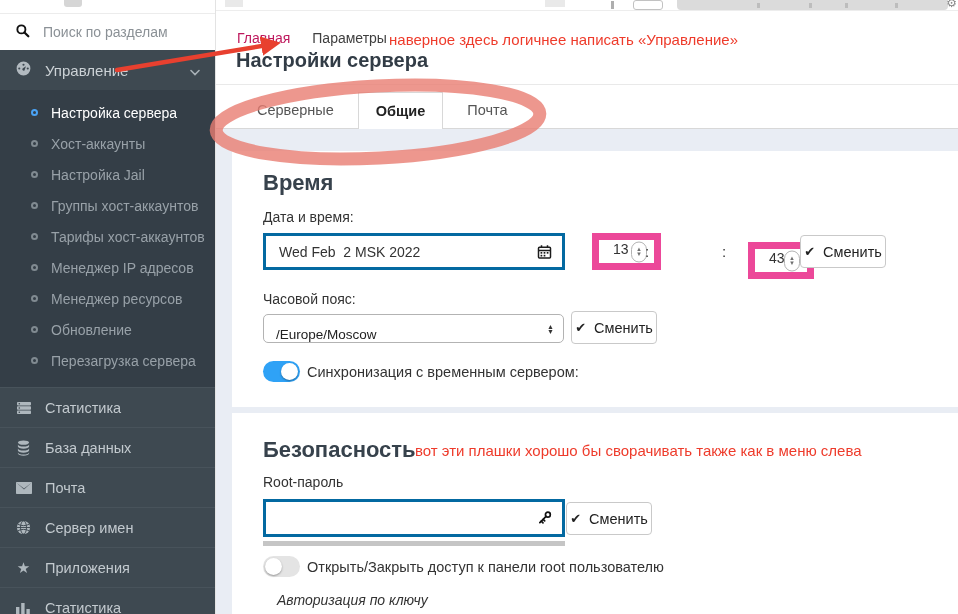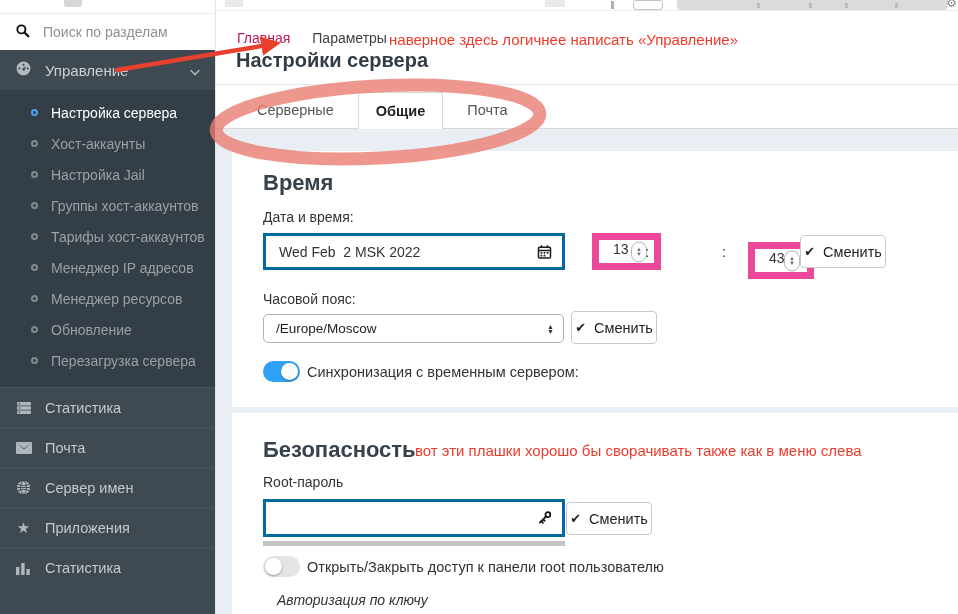--- a/index.html
+++ b/index.html
@@ -190,20 +190,33 @@
                 <circle cx="3.3" cy="3.7" r="0.8"></circle>
                 <circle cx="3.3" cy="8" r="0.8"></circle>
                 <circle cx="3.3" cy="12.3" r="0.8"></circle>
               </g>
             </svg>
         </span>
         <span>Статистика</span>
       </div>
       <div class="section-item">
         <span class="sicon">
+          <svg width="15" height="16" viewBox="0 0 14 16">
+              <g fill="#aeb7bd">
+                <ellipse cx="7" cy="2.6" rx="5.6" ry="2.2"></ellipse>
+                <path d="M1.4 4.4c0 1.2 2.5 2.2 5.6 2.2s5.6-1 5.6-2.2v2.2c0 1.2-2.5 2.2-5.6 2.2s-5.6-1-5.6-2.2z"></path>
+                <path d="M1.4 8.4c0 1.2 2.5 2.2 5.6 2.2s5.6-1 5.6-2.2v2.2c0 1.2-2.5 2.2-5.6 2.2s-5.6-1-5.6-2.2z"></path>
+                <path d="M1.4 12.4c0 1.2 2.5 2.2 5.6 2.2s5.6-1 5.6-2.2v1.2c0 1.2-2.5 2.2-5.6 2.2s-5.6-1-5.6-2.2z"></path>
+              </g>
+            </svg>
+        </span>
+        <span>База данных</span>
+      </div>
+      <div class="section-item">
+        <span class="sicon">
           <svg width="16" height="12" viewBox="0 0 16 12">
               <path fill="#aeb7bd" d="M1 0h14c.6 0 1 .4 1 1v10c0 .6-.4 1-1 1H1c-.6 0-1-.4-1-1V1C0 .4.4 0 1 0z"></path>
               <path fill="#3e4951" d="M.5.8 8 6.6 15.5.8 8 7.6z" opacity=".9"></path>
             </svg>
         </span>
         <span>Почта</span>
       </div>
       <div class="section-item">
         <span class="sicon">
           <svg width="15" height="15" viewBox="0 0 16 16">
@@ -305,21 +318,21 @@
         <span>▼</span>
       </span>
   </div>
 
   <div class="btn" style="left:800px;top:235px;width:86px;height:33px;">
     <span class="chk">✔</span>
     <span>Сменить</span>
   </div>
 
   <div class="flabel" style="left:263px;top:291px;">Часовой пояс:</div>
-  <div class="selectbox" style="left:263px;top:314px;width:301px;height:29px;">
+  <div class="selectbox" style="left:263px;top:314px;width:301px;height:29px;align-items:flex-end;">
     <span class="selval">/Europe/Moscow</span>
     <span class="selarrows">
       <span>▲</span>
         <span>▼</span>
     </span>
   </div>
   <div class="btn" style="left:571px;top:311px;width:86px;height:33px;">
     <span class="chk">✔</span>
     <span>Сменить</span>
   </div>

